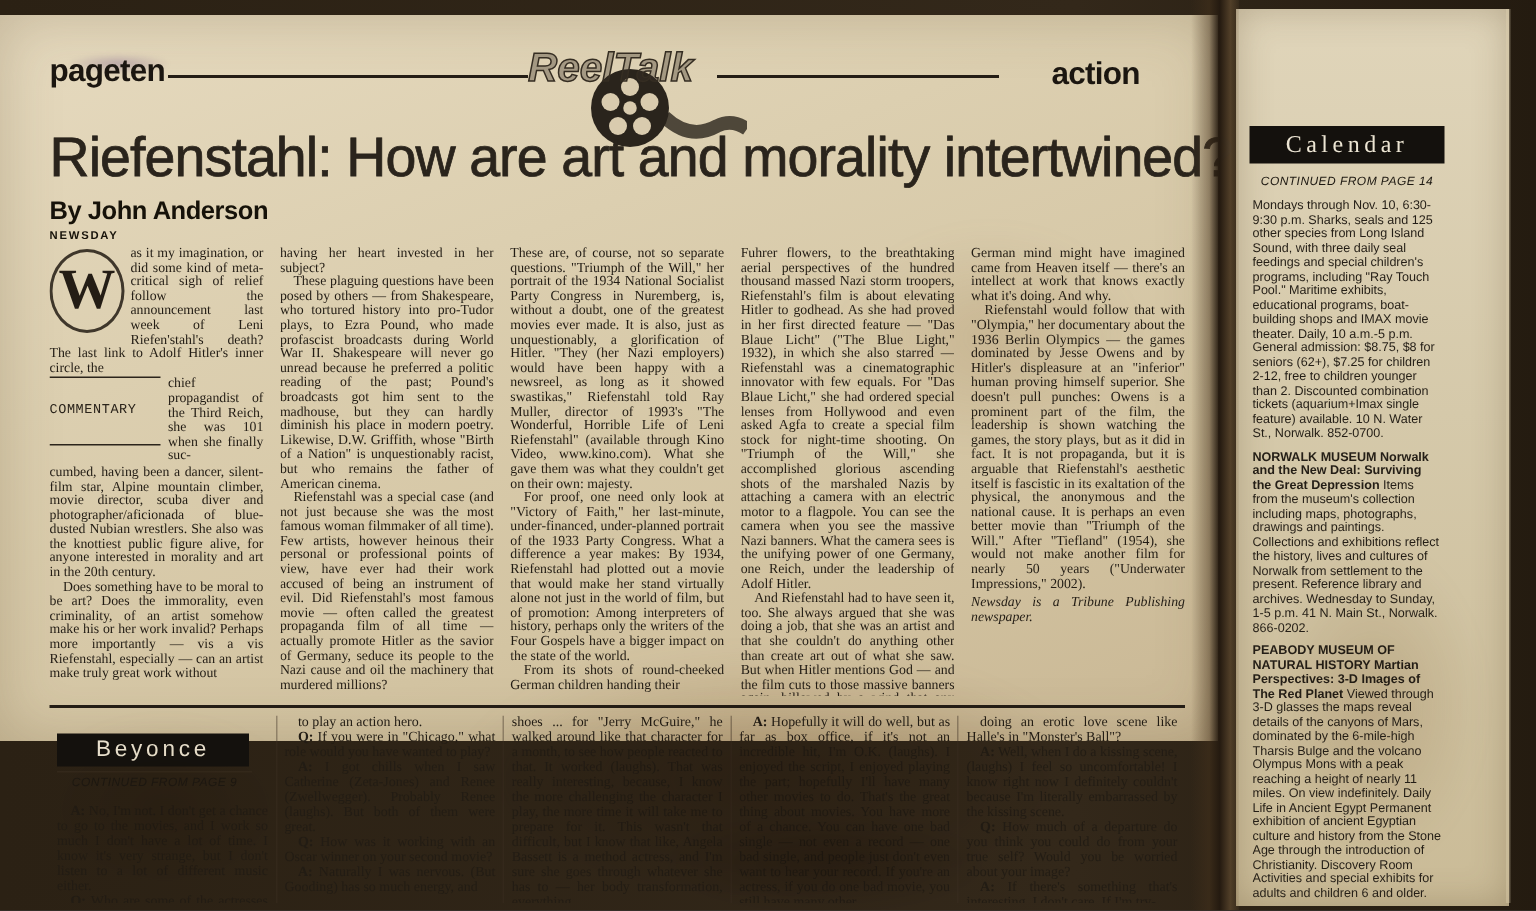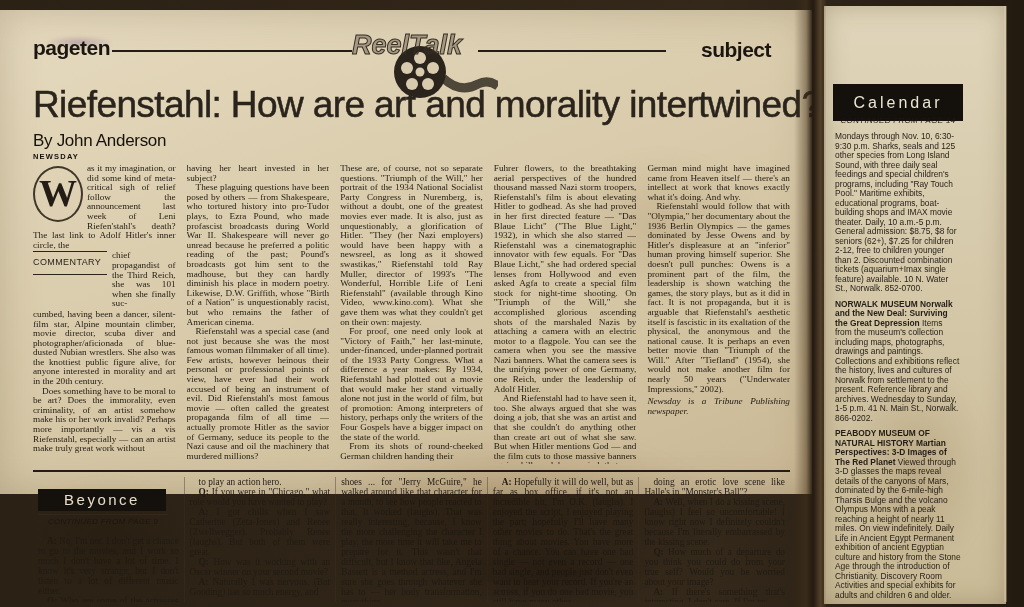--- a/index.html
+++ b/index.html
@@ -28,53 +28,53 @@
   .kicker.pageten{left:33px;top:26px;}
   .kicker.weekend{left:701px;top:28px;}
   .mast-rule{position:absolute;height:2px;background:#241d15;top:40px;}
   .mast-rule.r1{left:112px;width:240px;}
   .mast-rule.r2{left:478px;width:188px;}
   .logo{position:absolute;left:348px;top:14px;}
   
   .headline{position:absolute;left:33px;top:74px;width:770px;font-size:37px;letter-spacing:-.6px;
     color:#2a241c;-webkit-text-stroke:.5px #2a241c;white-space:nowrap;}
   .byline{position:absolute;left:33px;top:121px;color:#161209;}
-  .byline .by{font-weight:normal;font-size:17px;letter-spacing:-.3px;}
+  .byline .by{font-weight:bold;font-size:17px;letter-spacing:-.3px;}
   .byline .org{font-size:7.5px;letter-spacing:1.2px;font-weight:bold;margin-top:1px;}
   
   .art-cols{position:absolute;left:33px;top:154px;width:757px;height:300px;display:flex;gap:11px;overflow:hidden;}
   .art-col{flex:1 1 0;overflow:hidden;font-family:"Liberation Serif",serif;font-size:9.2px;line-height:9.6px;
     text-align:justify;color:#221c14;}
   .art-col p{margin:0;}
   .art-col p + p{text-indent:9px;}
   .dropcap{float:left;width:46px;height:52px;margin:2px 4px 0 0;border:2.5px solid rgba(45,38,28,.9);
     border-radius:50%;font:bold 38px/50px "Liberation Serif",serif;text-align:center;color:#241d15;}
   .commentary-row{display:flex;margin:1px 0;}
-  .commentary-box{width:74px;flex:0 0 74px;margin-right:5px;padding:6px 0;align-self:flex-start;
+  .commentary-box{width:74px;flex:0 0 74px;margin-right:5px;padding:17px 0;align-self:flex-start;
     border-top:1.5px solid #2b241b;border-bottom:1.5px solid #2b241b;
-    font-family:Liberation Sans, sans-serif;font-size:9px;letter-spacing:.4px;color:#2b241b;}
+    font-family:Liberation Mono, monospace;font-size:9px;letter-spacing:.4px;color:#2b241b;}
   .commentary-wrap{flex:1;}
   .tagline{font-style:italic;margin-top:3px !important;}
   
   .bottom-rule{position:absolute;left:33px;top:460px;width:757px;height:2px;background:#241d15;}
   .bottom-cols{position:absolute;left:33px;top:467px;width:757px;height:125px;display:flex;gap:0;overflow:hidden;}
   .bottom-col{flex:1 1 0;overflow:hidden;padding:0 5px;font-family:"Liberation Serif",serif;font-size:9.3px;
     line-height:10px;text-align:justify;color:#221c14;}
   .bottom-col + .bottom-col{border-left:1px solid rgba(60,48,34,.4);}
   .bottom-col p{margin:0;text-indent:9px;}
   .bottom-col p.noind{text-indent:0;}
   .qa-lead{font-weight:bold;}
   .section-banner{background:#14110d;color:#ece5d3;display:flex;align-items:center;justify-content:center;
     font-family:"Liberation Sans",sans-serif;}
   .beyonce-banner{width:128px;height:22px;font-size:15px;letter-spacing:2.5px;margin:12px 0 3px 0;}
   .continued{font-family:"Liberation Sans",sans-serif;font-style:italic;font-weight:normal;font-size:8px;
     letter-spacing:.3px;color:#1d1811;text-align:center;width:130px;border-top:1px solid rgba(60,48,34,.5);
     padding-top:2px;margin-bottom:9px;}
   
-  .cal-banner{position:absolute;left:9px;top:78px;width:130px;height:37px;font-size:16px;letter-spacing:3px;}
+  .cal-banner{position:absolute;left:9px;top:78px;width:130px;height:25px;font-size:16px;letter-spacing:3px;font-family:Liberation Serif, serif;}
   .cal-continued{position:absolute;left:9px;top:108px;width:130px;border-top:none;}
   .cal-items{position:absolute;left:11px;top:126px;width:126px;height:468px;overflow:hidden;
     font-size:8.4px;line-height:9.5px;color:#241e16;text-align:left;}
   .cal-item{margin-bottom:6px;}
   .cal-head{font-weight:bold;}
   .frags{position:absolute;left:142px;top:50px;width:38px;height:552px;overflow:hidden;
     font-size:8.2px;line-height:8.7px;color:#2a231a;}
   .frag{white-space:nowrap;overflow:hidden;}
   .frag.b{font-weight:bold;}
   .edge-hl{position:absolute;left:1004px;top:6px;width:3px;height:596px;background:rgba(230,215,180,.35);}
@@ -101,21 +101,21 @@
           <circle cx="85" cy="44" r="6" fill="#d9cbae"></circle>
           <circle cx="80" cy="60" r="6" fill="#d9cbae"></circle>
           <circle cx="64" cy="60" r="6" fill="#d9cbae"></circle>
           <circle cx="59" cy="44" r="6" fill="#d9cbae"></circle>
         </g>
         <text x="4" y="30" font-family="Liberation Sans, sans-serif" font-size="27" font-style="italic" font-weight="bold" fill="rgba(58,50,40,0.35)" stroke="#352d22" stroke-width="1">ReelTalk</text>
       </svg>
     </div>
 
     <div class="mast-rule r2"></div>
-    <div class="kicker weekend">subject</div>
+    <div class="kicker weekend">action</div>
 
     <div class="headline">Riefenstahl: How are art and morality intertwined?</div>
 
     <div class="byline">
       <div class="by">By John Anderson</div>
       <div class="org">NEWSDAY</div>
     </div>
 
     <div class="art-cols">
 

